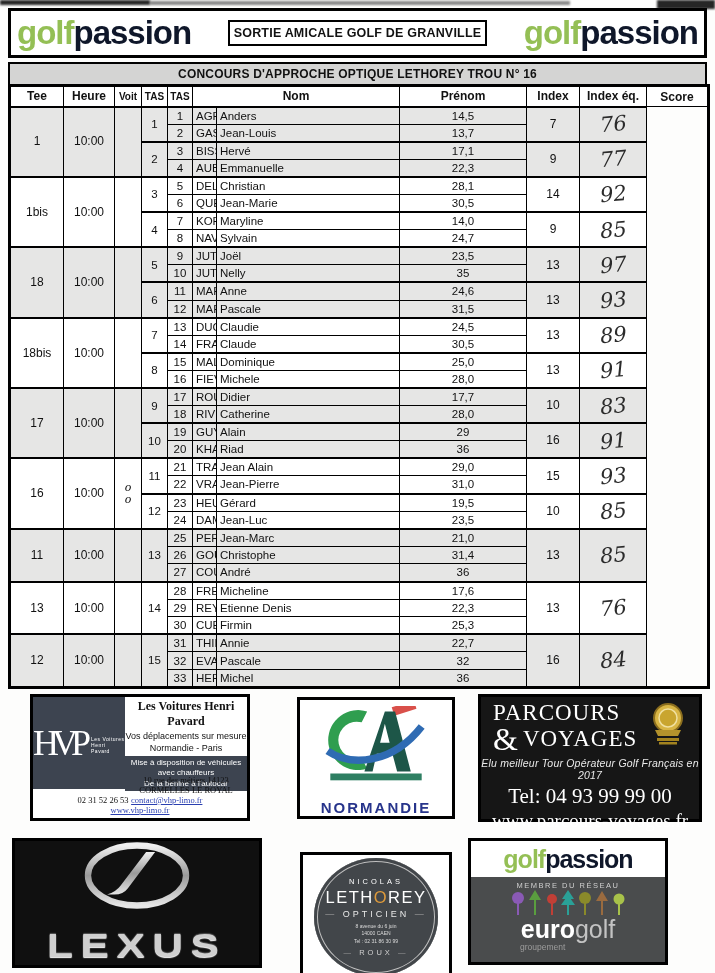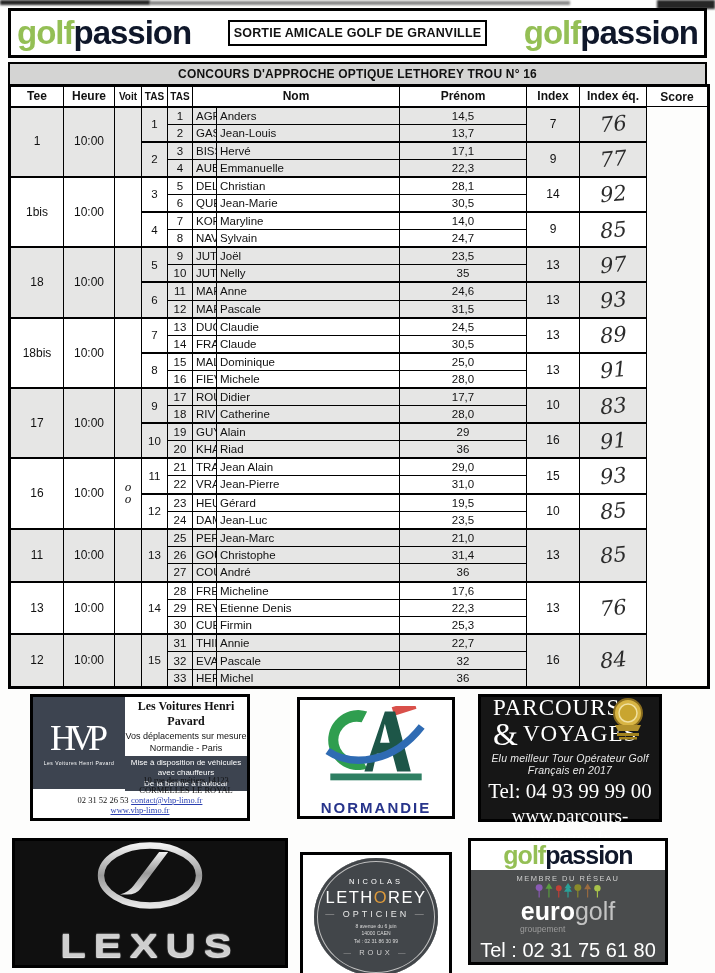--- a/index.html
+++ b/index.html
@@ -67,51 +67,51 @@
   td.score-cell > span { display:inline-block; transform:rotate(-5deg); }
 
   
   .sponsors { position:absolute; left:8px; top:686px; width:699px; height:287px; }
   .card { position:absolute; border:3px solid #000; background:#fff; }
 
   
   .hvp { left:22px; top:8px; width:220px; height:127px; font-size:9px; }
   .hvp-top { display:flex; height:78px; }
   .hvp-logo {
-    width:92px; background:#3d4450; color:#fff; display:flex; flex-direction:column;
+    width:92px; background:#3d4450; color:#fff; display:flex; flex-direction:row;
     align-items:center; justify-content:center; height:92px;
   }
   .hvp-letters { font-family:"Liberation Serif",serif; font-size:36px; letter-spacing:-7px; line-height:1; padding-right:7px; }
   .hvp-sub { font-size:5px; margin-top:4px; letter-spacing:.5px; }
   .hvp-right { flex:1; text-align:center; padding-top:2px; }
   .hvp-title { font-family:"Liberation Serif",serif; font-weight:bold; font-size:12px; }
   .hvp-line { font-size:9px; margin-top:2px; }
   .hvp-band { background:#3d4450; color:#fff; font-size:8px; padding:2px 2px; margin-top:3px; line-height:1.3; }
   .hvp-foot { text-align:center; margin-left:92px; width:calc(100% - 92px); }
   .hvp .addr { font-size:8.5px; font-family:"Liberation Serif",serif; }
   .hvp-foot2 { text-align:center; }
   .hvp .link { color:#2a3fb0; text-decoration:underline; }
 
   
   .ca { left:289px; top:11px; width:158px; height:122px; display:flex; flex-direction:column; align-items:center; padding-top:6px; }
   .ca-name { color:#27348b; font-weight:bold; font-size:15px; letter-spacing:2px; margin-top:18px; }
 
   
-  .pv { left:470px; top:8px; width:184px; height:128px; background:#161616; color:#fff; text-align:center; }
+  .pv { left:470px; top:8px; width:224px; height:128px; background:#161616; color:#fff; text-align:center; padding-top:5px; }
   .pv-head { position:relative; text-align:left; padding-left:12px; font-family:"Liberation Serif",serif; line-height:.95; }
   .pv-l1 { font-size:23px; letter-spacing:1px; }
   .pv-l2 { font-size:23px; letter-spacing:1px; display:flex; align-items:center; }
   .pv-amp { font-size:32px; margin-right:4px; }
   .pv-medal { position:absolute; right:8px; top:0; width:46px; text-align:center; }
   .pv-award { font-size:10.5px; color:#e9e9e9; margin-top:3px; letter-spacing:.2px;font-style:italic; }
   .pv-tel { font-family:"Liberation Serif",serif; font-size:21px; margin-top:3px; }
   .pv-web { font-family:"Liberation Serif",serif; font-size:19px; margin-top:1px; }
 
   
-  .lexus { left:4px; top:152px; width:276px; height:130px; background:#101010; display:flex; flex-direction:column; align-items:center; justify-content:center;gap:14px; }
+  .lexus { left:4px; top:152px; width:250px; height:130px; background:#101010; display:flex; flex-direction:column; align-items:center; justify-content:center;gap:14px; }
   .lexus-word {
     color:#cfcfcf; font-weight:bold; font-size:34px; letter-spacing:6px;
     transform:scaleX(1.25); text-shadow:0 1px 1px #fff, 0 -1px 1px #555;
     margin-top:2px;
   }
 
   
   .leth { left:292px; top:166px; width:152px; height:130px; display:flex; align-items:center; justify-content:center; }
   .leth-badge {
     width:124px; height:118px; border-radius:50%; background:#42464a; color:#fff;
@@ -566,17 +566,16 @@
           <line x1="77" y1="10" x2="77" y2="25" stroke="#8a8a2a"></line>
             <circle cx="77" cy="8" r="6" fill="#8a8a2a"></circle>
           <line x1="94" y1="7" x2="94" y2="25" stroke="#9a6b3f"></line>
             <path d="M94 1 L100 11 L88 11 Z" fill="#9a6b3f"></path>
           <line x1="111" y1="11" x2="111" y2="25" stroke="#a8c24a"></line>
             <circle cx="111" cy="9" r="5.5" fill="#a8c24a"></circle>
         </g>
       </svg>
       <div class="eg-brand"><span class="eg-euro">euro</span><span class="eg-golf">golf</span></div>
       <div class="eg-group">groupement</div>
-      <div class="eg-tel">Tel : 02 31 75 61 80</div>
     </div>
 
   </div>
 </div>
 
 </body></html>

